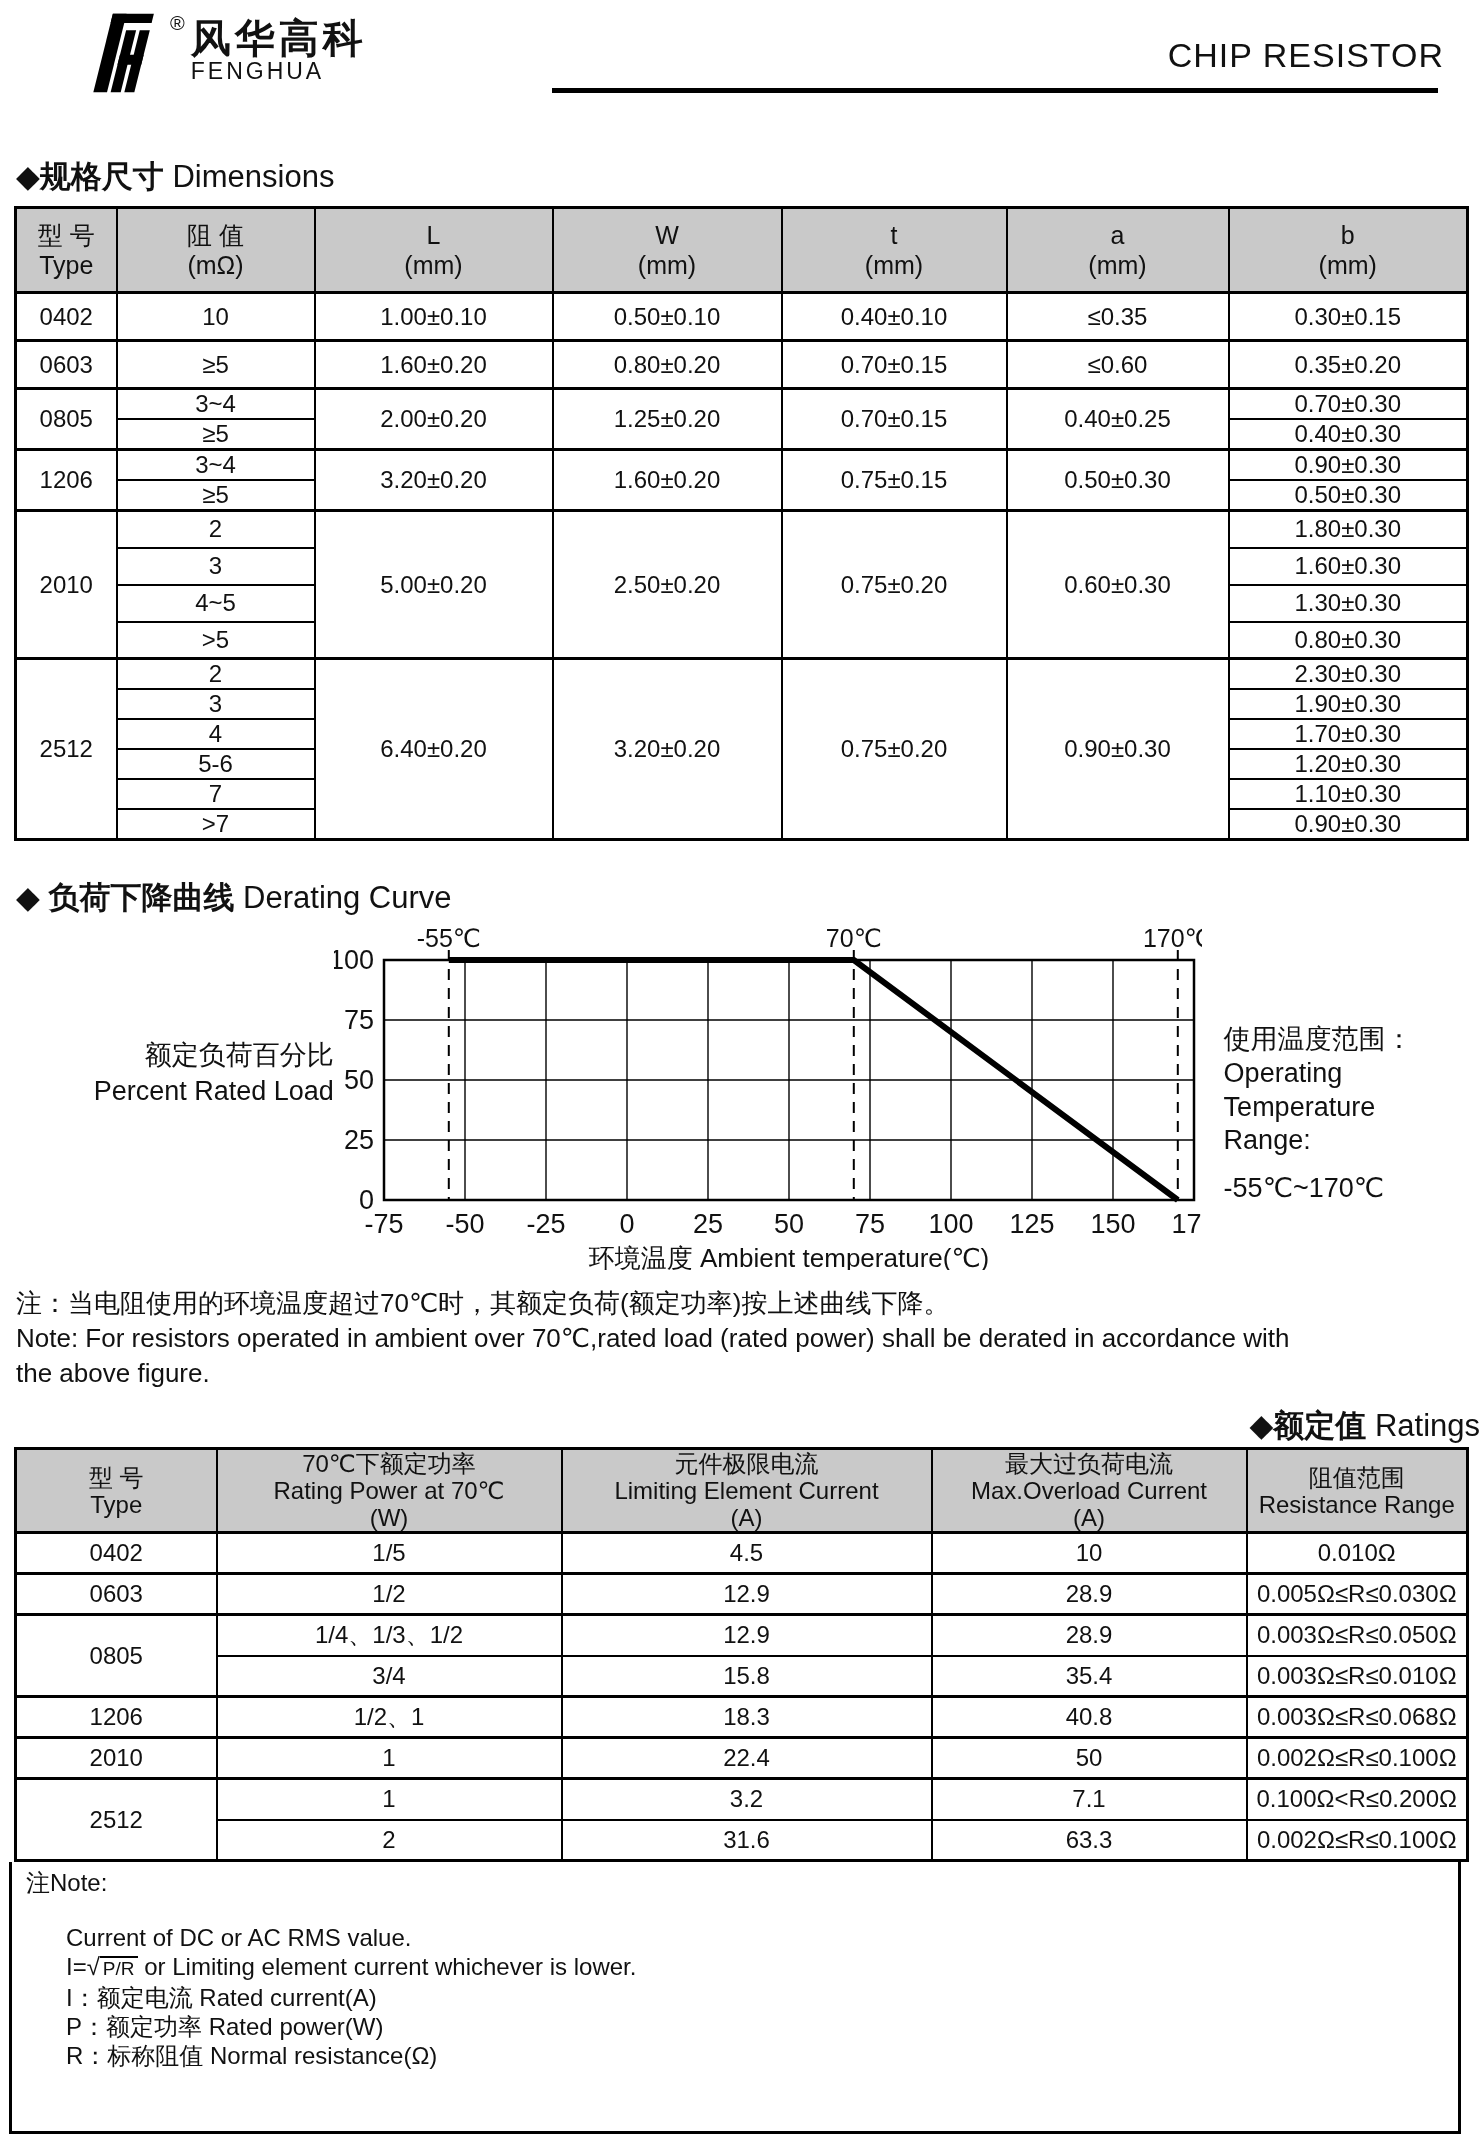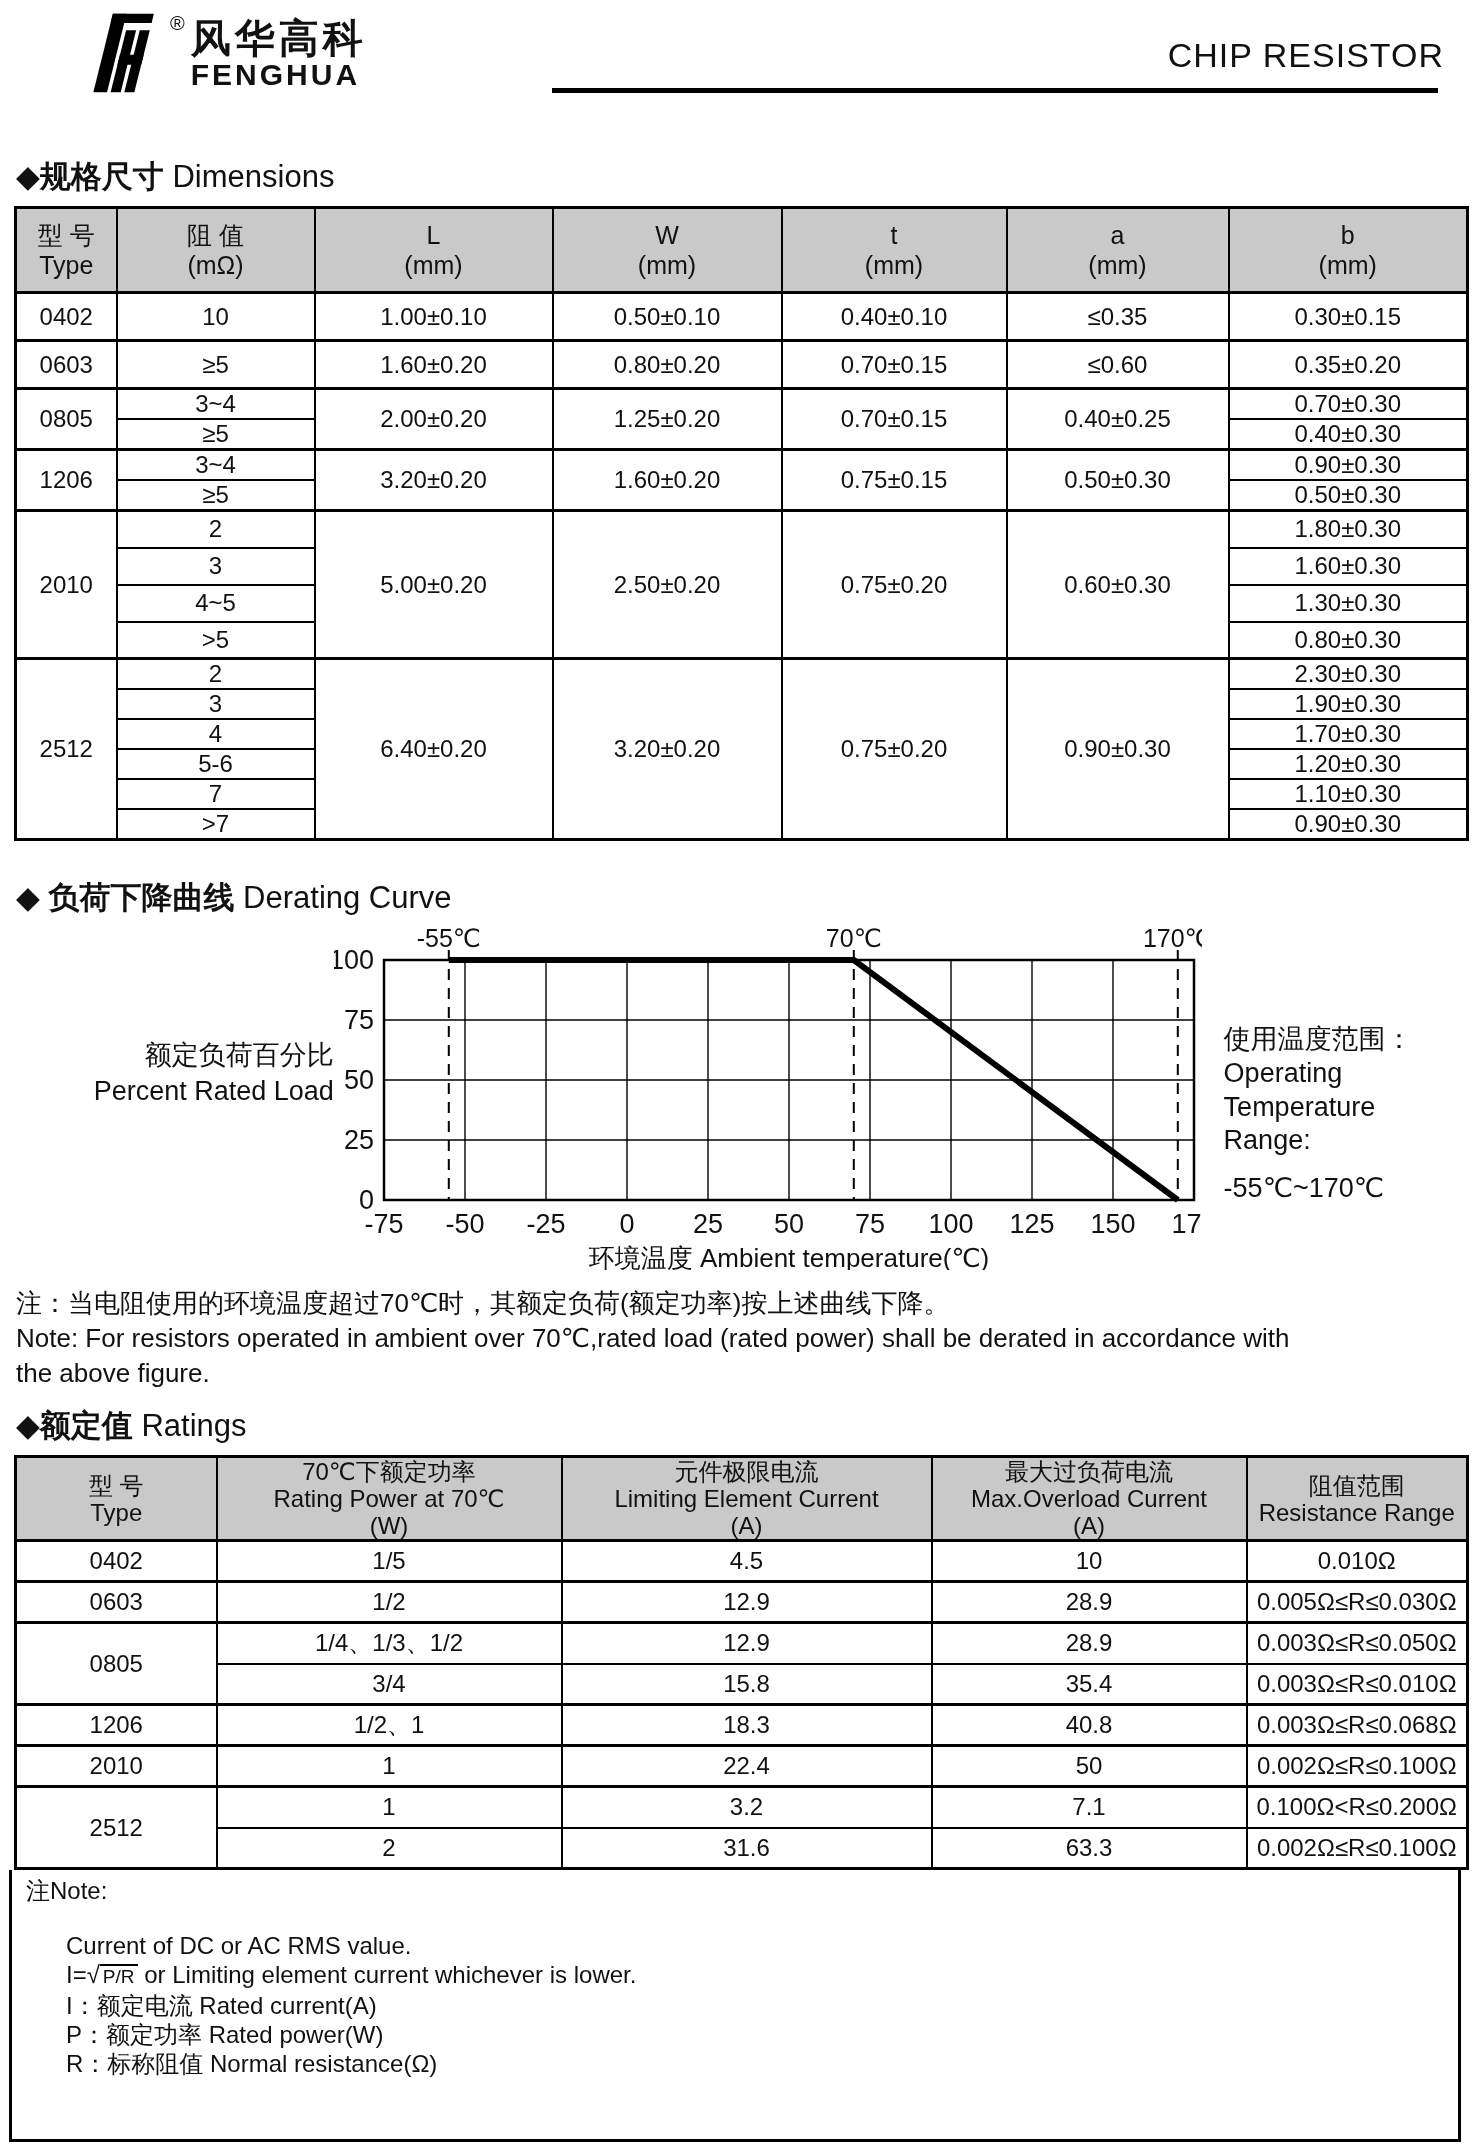--- a/index.html
+++ b/index.html
@@ -5,30 +5,30 @@
   html,body{margin:0;padding:0;background:#fff;}
   body{width:1480px;height:2146px;position:relative;overflow:hidden;
        font-family:"Liberation Sans","DejaVu Sans",sans-serif;color:#111;}
   
   .header{position:relative;height:100px;}
   .logo-wrap{position:absolute;left:88px;top:12px;display:flex;align-items:flex-start;}
   .logo-icon{width:78px;height:82px;}
   .reg{font-size:20px;margin:0 6px 0 4px;}
   .brand-txt{display:flex;flex-direction:column;margin-top:6px;}
   .brand-cn{font-size:40px;font-weight:bold;letter-spacing:4px;line-height:1.0;}
-  .brand-en{font-size:30px;font-weight:bold;letter-spacing:3px;line-height:1.15;}
+  .brand-en{font-size:23px;font-weight:normal;letter-spacing:3px;line-height:1.15;}
   .page-title{position:absolute;right:36px;top:36px;font-size:34px;letter-spacing:1px;}
   .header-rule{position:absolute;left:552px;top:88px;width:886px;height:5px;background:#000;}
   
   .sec-title{margin-left:16px;font-size:31px;line-height:42px;}
   .sec-title .cn{font-weight:bold;}
   .sec-title .en{font-weight:normal;}
   #t1{margin-top:56px;margin-bottom:8px;}
   #t2{margin-top:36px;margin-bottom:6px;}
-  #t3{margin-top:14px;margin-bottom:8px;}
+  #t3{margin-top:14px;text-align:right;}
   
   .tbl{border-collapse:collapse;table-layout:fixed;margin-left:14px;width:1452px;
        border:3px solid #000;}
   .tbl th,.tbl td{border:2px solid #000;text-align:center;vertical-align:middle;
        font-size:24px;padding:0;overflow:hidden;}
   .tbl thead th{background:var(--hdr,#c9c9c9);font-weight:normal;font-size:25px;
        line-height:30px;border-bottom:3px solid #000;}
   .tbl tr.gs td{border-top:3px solid #000;}
   #dim-table thead tr{height:85px;}
   #rat-table thead tr{height:83px;}

